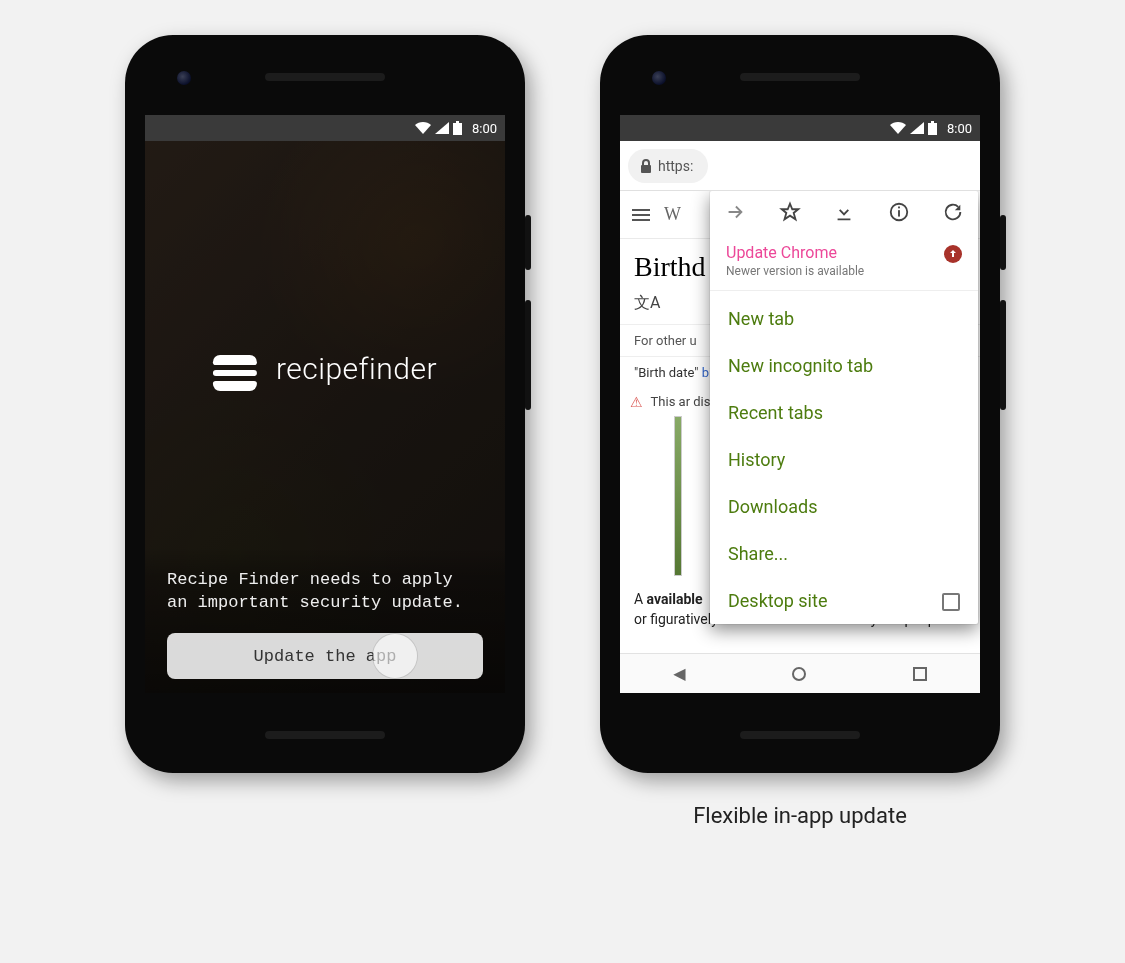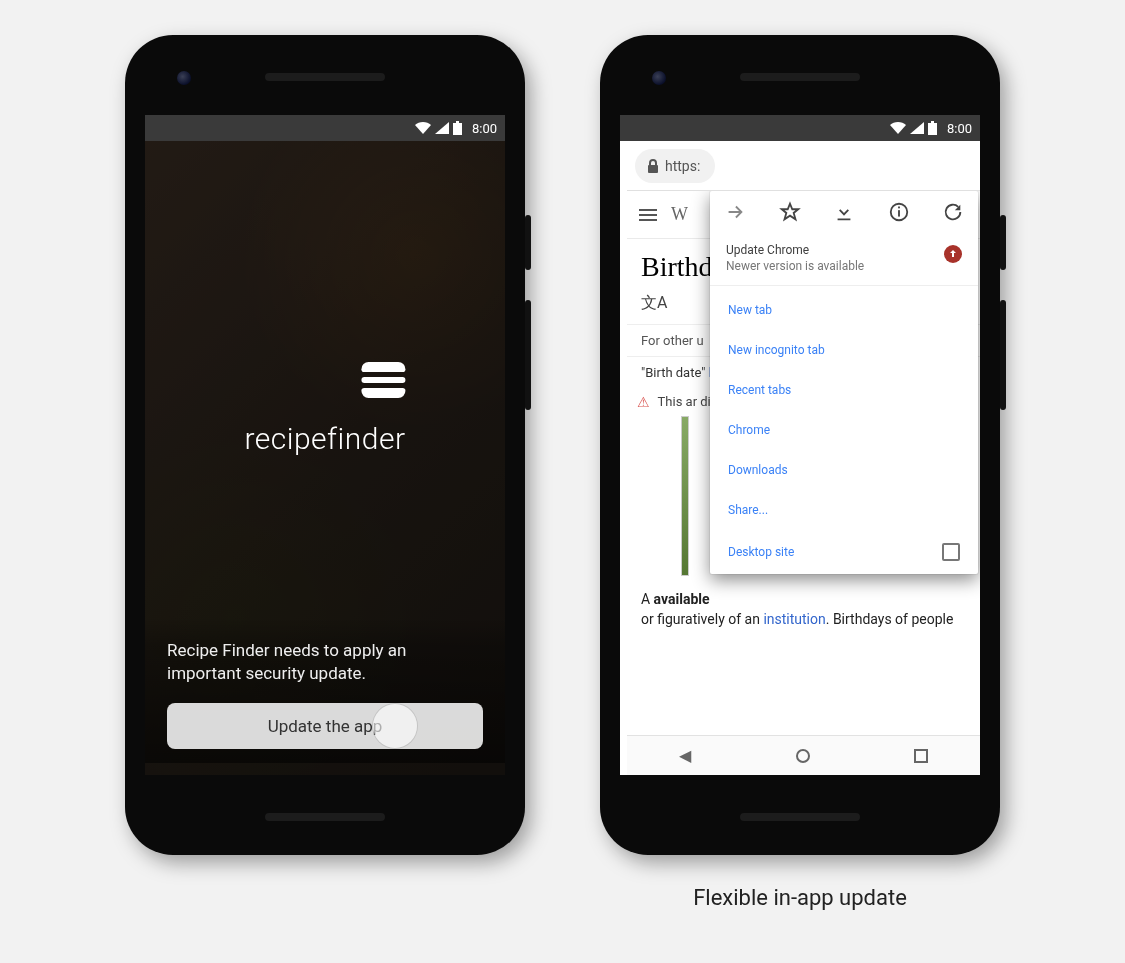--- a/index.html
+++ b/index.html
@@ -18,21 +18,21 @@
     gap: 75px;
     justify-content: center;
   }
   .phone-wrapper {
     display: flex;
     flex-direction: column;
     align-items: center;
   }
   .phone {
     width: 400px;
-    height: 820px;
+    height: 738px;
     background: #0a0a0a;
     border-radius: 48px;
     position: relative;
     box-shadow: 6px 8px 20px rgba(0,0,0,0.35);
     padding: 18px;
   }
   .phone::before { 
     content: "";
     position: absolute;
     top: 36px;
@@ -116,42 +116,42 @@
     position: absolute;
     inset: 0;
     background: rgba(0,0,0,0.42);
   }
   .recipe-brand {
     position: absolute;
     top: 42%;
     left: 50%;
     transform: translate(-50%,-50%);
     display: flex;
-    align-items: flex-end;
+    align-items: flex-start;
     gap: 19px;
     color: #fff;
-    flex-direction: column;
   }
   .burger-icon {
     width: 44px; height: 44px;
     display: flex; flex-direction: column; justify-content: center; gap: 5px;
   }
   .burger-icon .bun { background:#fff; height:10px; border-radius: 10px 10px 4px 4px; }
   .burger-icon .mid { background:#fff; height:6px; border-radius:3px; }
   .burger-icon .bot { background:#fff; height:10px; border-radius: 4px 4px 10px 10px; }
   .recipe-brand .brand-text {
     font-size: 30px;
     font-weight: 300;
     letter-spacing: 0.5px;
   }
   .recipe-bottom {
     position: absolute;
-    left: 0; right: 0; bottom: 12px;
+    left: 0; right: 0; bottom: 0;
     padding: 22px 22px 14px 22px;
     background: linear-gradient(to top, rgba(0,0,0,0.55), rgba(0,0,0,0.25) 80%, transparent);
+    font-family: Liberation Mono, monospace;
   }
   .update-msg {
     color: #eee;
     font-size: 17px;
     line-height: 1.35;
     margin-bottom: 18px;
   }
   .update-btn {
     position: relative;
     width: 100%;
@@ -174,21 +174,20 @@
     box-shadow: 0 0 0 1px rgba(0,0,0,0.1);
   }
 
   
   .chrome-screen {
     height: calc(100% - 26px);
     display: flex;
     flex-direction: column;
     position: relative;
     background: #fff;
-    padding-left: 7px;
   }
   .omnibox-row {
     height: 50px;
     background: #fff;
     display: flex;
     align-items: center;
     padding: 0 8px;
     border-bottom: 1px solid #e0e0e0;
   }
   .omnibox {
@@ -298,34 +297,34 @@
   }
   .menu-icons svg { display:block; }
   .menu-update {
     padding: 10px 16px 8px 16px;
     display: flex;
     align-items: flex-start;
     gap: 10px;
     cursor: pointer;
   }
   .menu-update .txt { flex:1; }
-  .menu-update .title { color:#404040; font-size:12px; }
+  .menu-update .title { color:#ec4899; font-size:16px; }
   .menu-update .sub { color:#777; font-size:12px; margin-top:2px; }
   .menu-update .badge {
     width:18px; height:18px; border-radius:50%;
     background:#a8322a; display:flex; align-items:center; justify-content:center;
     margin-top:2px;
   }
   .menu-sep { height:1px; background:#eee; margin: 4px 0; }
   .menu-item {
     padding: 13px 18px;
-    font-size: 12px;
-    color: #3b82f6;
-    display: flex;
-    align-items: center;
+    font-size: 18px;
+    color: #4d7c0f;
+    display: flex;
+    align-items: flex-end;
     justify-content: space-between;
     cursor: pointer;
   }
   .checkbox {
     width: 18px; height: 18px;
     border: 2px solid #777;
     border-radius: 2px;
   }
 </style>
 </head>
@@ -467,21 +466,21 @@
               <div class="menu-item">
                   <span>New tab</span>
                 </div>
               <div class="menu-item">
                   <span>New incognito tab</span>
                 </div>
               <div class="menu-item">
                   <span>Recent tabs</span>
                 </div>
               <div class="menu-item">
-                  <span>Chrome</span>
+                  <span>History</span>
                 </div>
               <div class="menu-item">
                   <span>Downloads</span>
                 </div>
               <div class="menu-item">
                   <span>Share...</span>
                 </div>
               <div class="menu-item">
                 <span>Desktop site</span>
                 <span class="checkbox"></span>

